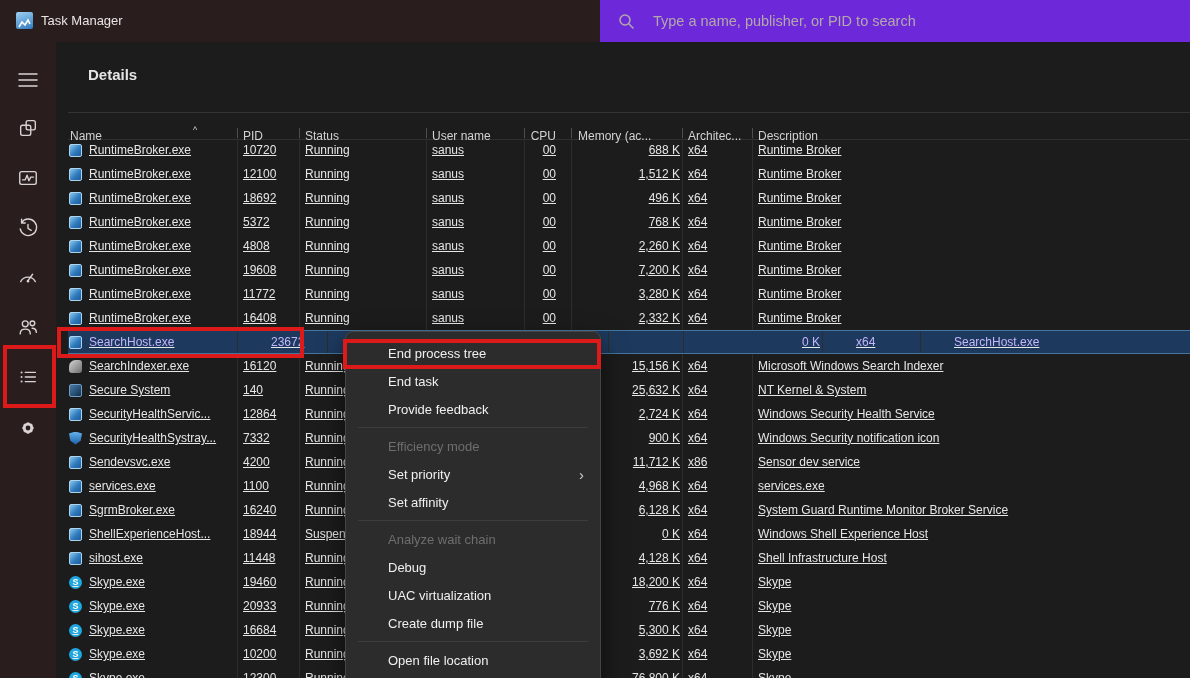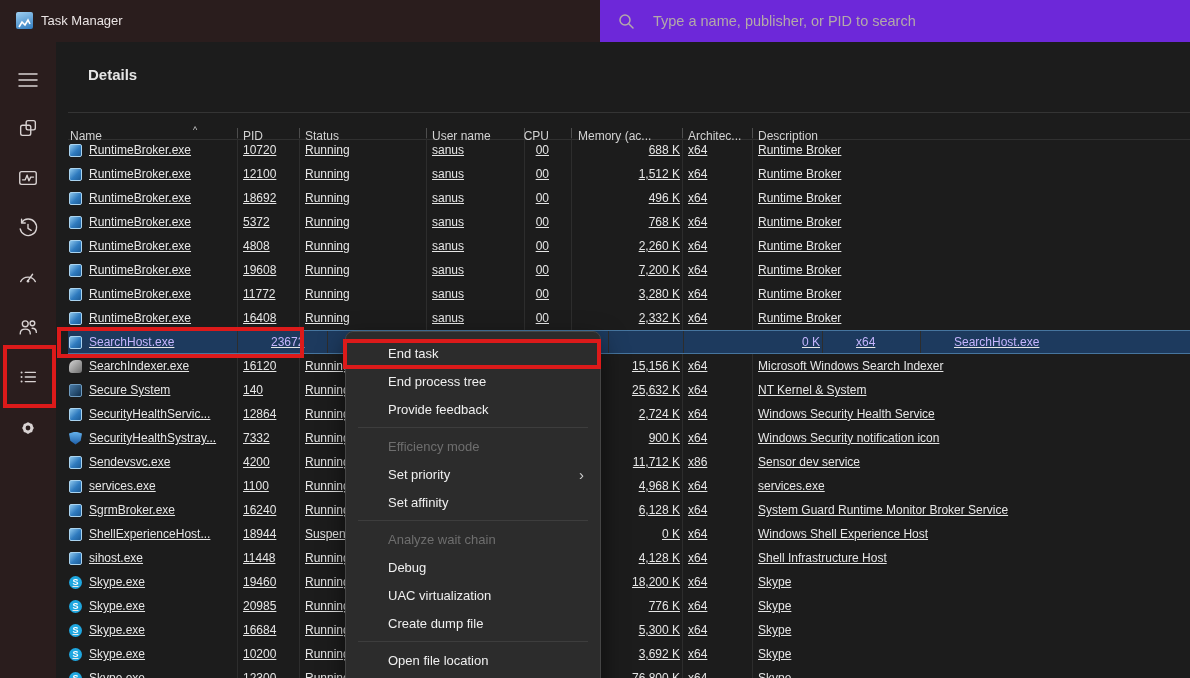--- a/index.html
+++ b/index.html
@@ -36,21 +36,21 @@
   .trow{display:flex;height:24px;font-size:12px;color:#e6e6e6;cursor:default;}
   .trow .cell{display:flex;align-items:center;box-sizing:border-box;border-right:1px solid #2d2d2d;
               white-space:nowrap;overflow:hidden;}
   .trow .cell:last-child{border-right:none;}
   .trow.selected{background:#1d3a5e;border-top:1px solid #46759f;border-bottom:1px solid #46759f;
                  height:22px;color:#c4b5fd;gap:28px;}
   .c-name{width:170px;padding-left:1px;gap:7px;}
   .c-pid{width:62px;padding-left:5px;}
   .c-status{width:127px;padding-left:5px;}
   .c-user{width:98px;padding-left:5px;}
-  .c-cpu{width:47px;justify-content:flex-end;padding-right:22px;}
+  .c-cpu{width:47px;justify-content:flex-end;padding-right:15px;}
   .c-mem{width:111px;justify-content:flex-end;padding-right:2px;}
   .c-arch{width:70px;padding-left:5px;}
   .c-desc{flex:1;padding-left:5px;}
   .thead .c-mem{justify-content:flex-start;padding-left:6px;}
   .sort-caret{position:absolute;left:125px;top:-3px;font-size:9px;color:#cfcfcf;}
   .c-name-h{position:relative;}
 
   
   .icn{width:13px;height:13px;flex:0 0 13px;border-radius:2px;box-sizing:border-box;}
   .icn-window{background:linear-gradient(135deg,#8cc6ec 0%,#2f7bbf 55%,#1d5c96 100%);border:1px solid #a9d3ef;}
@@ -435,21 +435,21 @@
     <div class="cell c-cpu"></div>
     <div class="cell c-mem">18,200 K</div>
     <div class="cell c-arch">x64</div>
     <div class="cell c-desc">Skype</div>
   </div>
       <div class="trow">
     <div class="cell c-name">
           <span class="icn icn-skype"></span>
           <span>Skype.exe</span>
         </div>
-    <div class="cell c-pid">20985</div>
+    <div class="cell c-pid">20933</div>
     <div class="cell c-status">Running</div>
     <div class="cell c-user"></div>
     <div class="cell c-cpu"></div>
     <div class="cell c-mem">776 K</div>
     <div class="cell c-arch">x64</div>
     <div class="cell c-desc">Skype</div>
   </div>
       <div class="trow">
     <div class="cell c-name">
           <span class="icn icn-skype"></span>
@@ -487,24 +487,24 @@
     <div class="cell c-cpu"></div>
     <div class="cell c-mem">76,800 K</div>
     <div class="cell c-arch">x64</div>
     <div class="cell c-desc">Skype</div>
   </div>
     </div>
 </div>
 
 <div class="ctx-menu">
     <div class="menu-item">
+      <span>End process tree</span>
+    </div>
+    <div class="menu-item">
       <span>End task</span>
-    </div>
-    <div class="menu-item">
-      <span>End process tree</span>
     </div>
     <div class="menu-item">
       <span>Provide feedback</span>
     </div>
     <div class="menu-sep"></div>
     <div class="menu-item disabled">
       <span>Efficiency mode</span>
     </div>
     <div class="menu-item">
       <span>Set priority</span>

